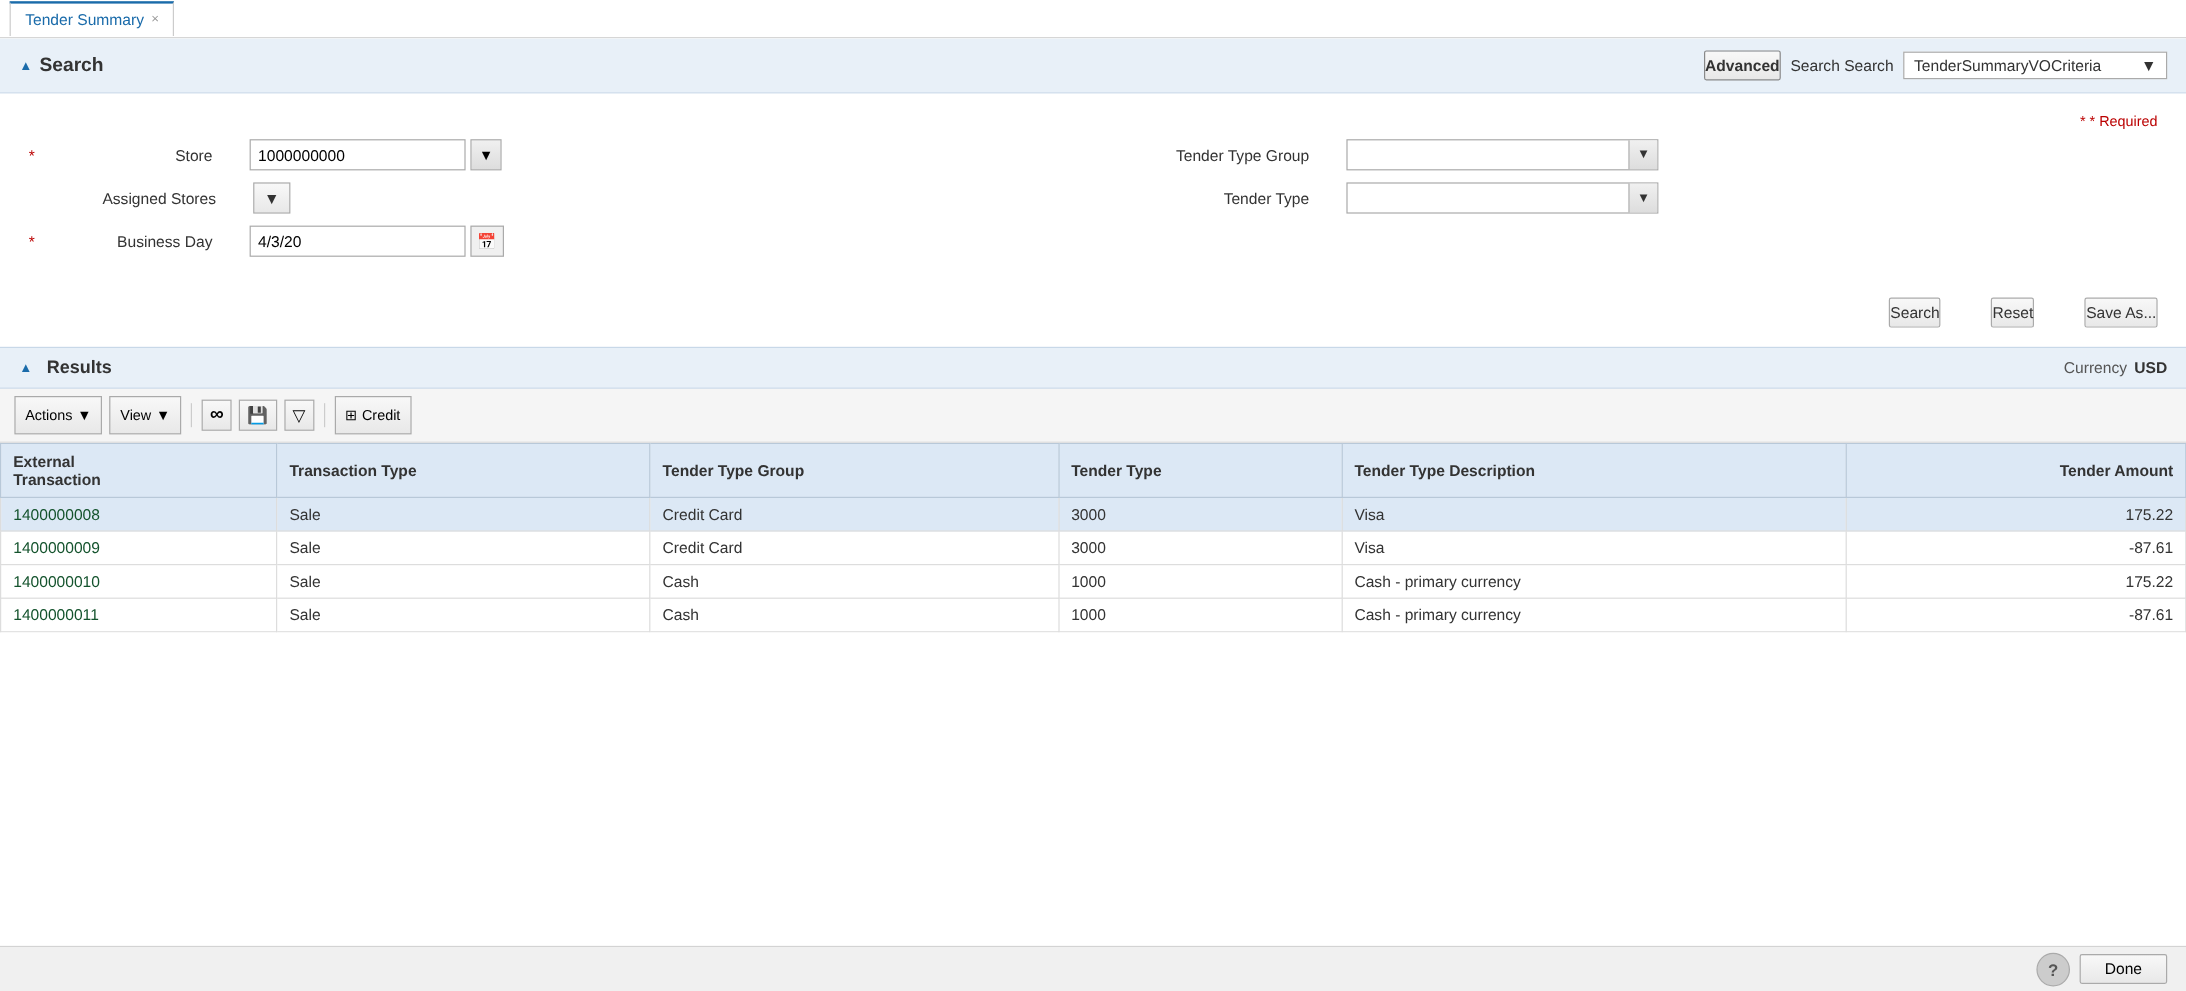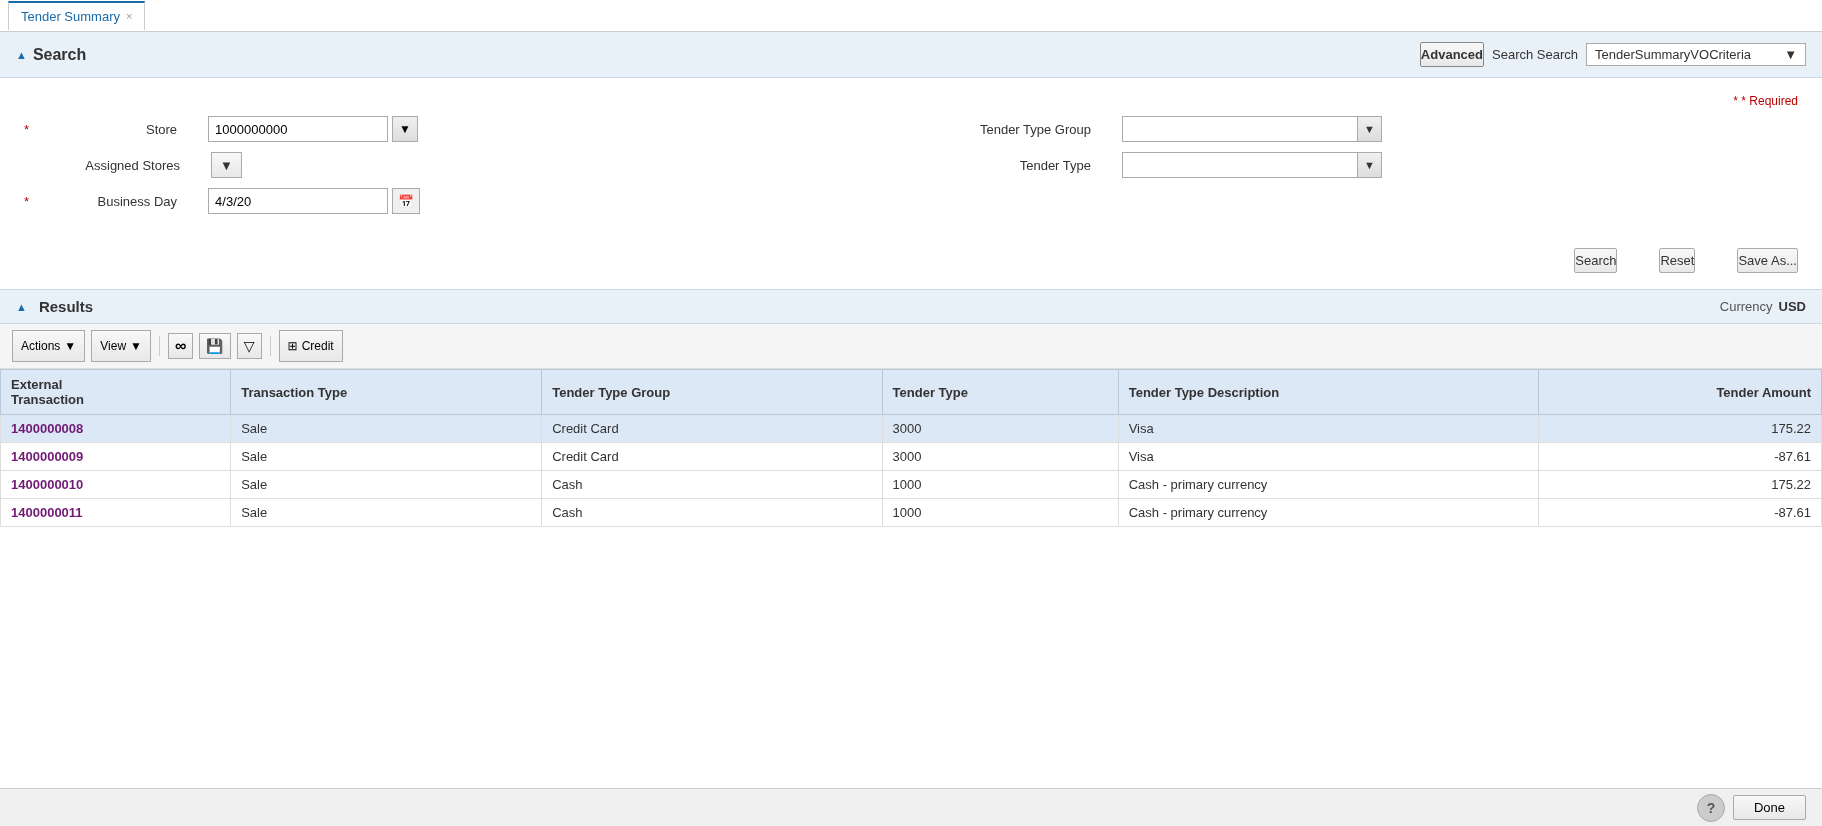--- a/index.html
+++ b/index.html
@@ -288,24 +288,23 @@
     .data-table td {
       border: 1px solid #ddd;
       padding: 6px 10px;
       font-size: 13px;
     }
     .data-table tr:nth-child(1) td { background: #dce8f5; }
     .data-table tr:nth-child(even):not(:first-child) td { background: #fff; }
     .data-table tr:nth-child(odd):not(:first-child) td { background: #fff; }
 
     .link-text {
-      color: #701a75;
+      color: #14532d;
       cursor: pointer;
       text-decoration: none;
-      font-weight: bold;
     }
     .amount-right { text-align: right; }
 
     
     .bottom-bar {
       position: fixed;
       bottom: 0;
       left: 0;
       right: 0;
       height: 38px;

